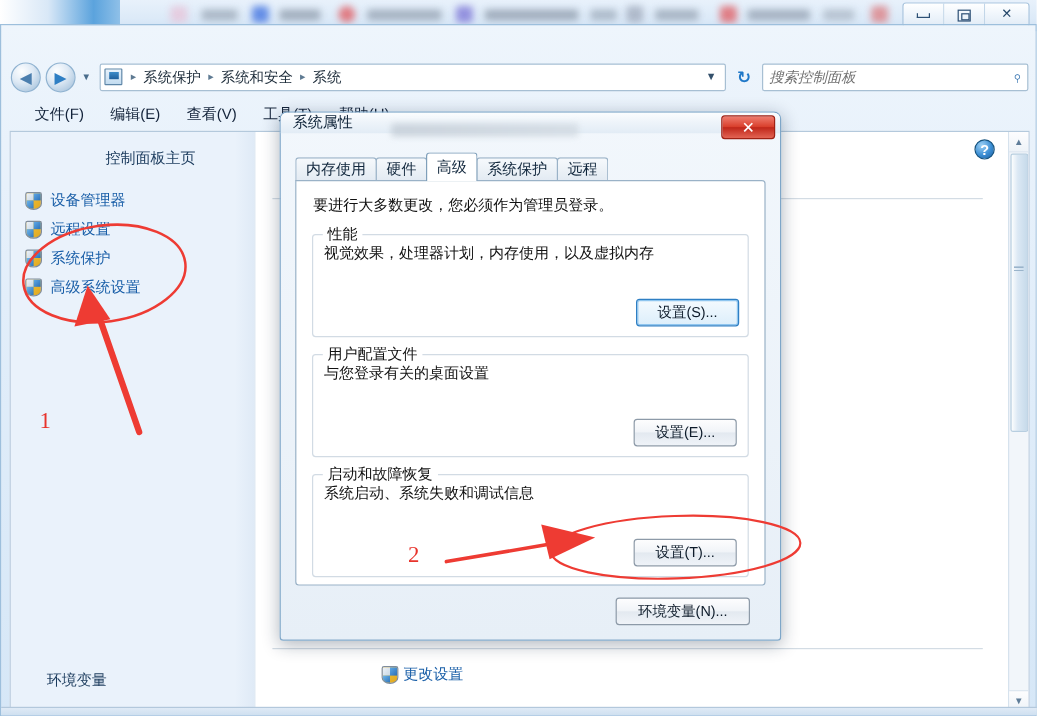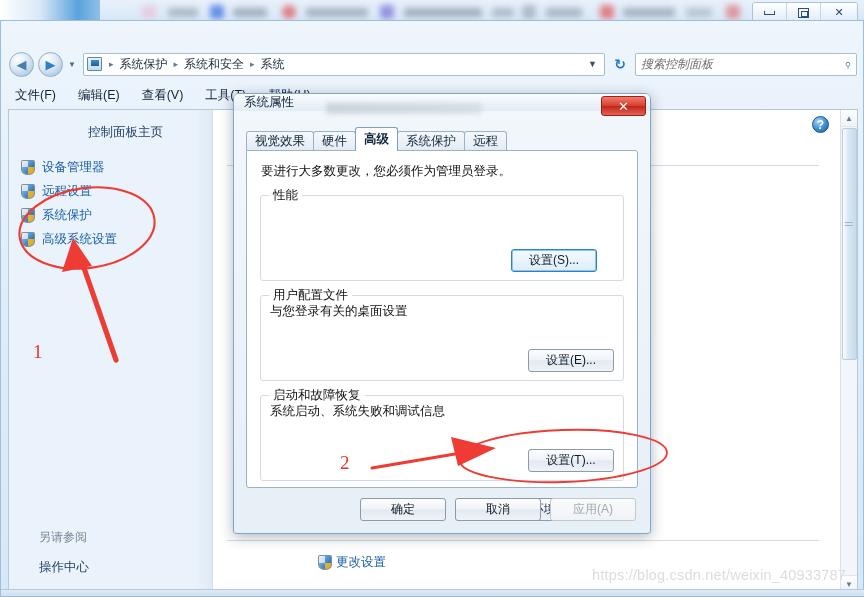--- a/index.html
+++ b/index.html
@@ -92,21 +92,21 @@
     width: 222px; height: 23px; background: #ffffff;
     border: 1px solid #a7bfd3; border-radius: 2px;
     display: flex; align-items: center; padding: 0 5px;
   }
   .searchbox .ph { flex: 1; font-size: 12px; font-style: italic; color: #6f6f6f; }
   .searchbox .mag { color: #2f6fae; font-size: 13px; transform: rotate(-45deg); }
 
   
   .menubar {
     position: absolute; left: 0; top: 62px; width: 864px; height: 24px;
-    display: flex; align-items: center; padding-left: 14px; gap: 22px;
+    display: flex; align-items: center; padding-left: 28px; gap: 22px;
     font-size: 12.5px; color: #13233a;
   }
   .menubar span { white-space: nowrap; }
 
   
   .content {
     position: absolute; left: 7px; top: 88px; width: 850px; height: 484px;
     background: #ffffff; border: 1px solid #b4c9dc;
     display: flex; overflow: hidden;
   }
@@ -231,21 +231,21 @@
   .tabstrip { position: absolute; left: 12px; top: 4px; display: flex; align-items: flex-end; height: 24px; }
   .tab {
     height: 20px; padding: 0 8px; font-size: 12.5px; color: #10263c;
     background: linear-gradient(to bottom,#f6f9fc,#e2eaf2);
     border: 1px solid #9ab2c7; border-bottom: none;
     border-radius: 3px 3px 0 0; line-height: 19px; margin-right: -1px;
   }
   .tab.active {
     height: 24px; line-height: 23px; background: #ffffff;
     border-color: #7f9fba; position: relative; z-index: 3;
-    font-weight: bold;
+    font-weight: normal;
   }
   .tabpage {
     position: absolute; left: 12px; top: 27px; right: 12px; height: 338px;
     background: #ffffff; border: 1px solid #9ab2c7; border-radius: 0 3px 3px 3px;
   }
   .note { position: absolute; left: 14px; top: 12px; font-size: 12.5px; color: #111; }
   .group {
     position: absolute; left: 13px; right: 13px;
     border: 1px solid #d2dbe4; border-radius: 3px;
   }
@@ -387,22 +387,21 @@
           <span>系统保护</span>
         </div>
         <div class="side-link">
           <span class="shield">
               <i></i>
             </span>
           <span>高级系统设置</span>
         </div>
 
         <div class="side-foot">
-          <div class="hdr">另请参阅</div>
-          <div class="lnk">操作中心</div>
+          <div class="lnk">环境变量</div>
         </div>
       </div>
 
       <div class="main-pane">
         <div class="help-icon">?</div>
         <div class="rule r1"></div>
 
         <div class="win-orb">
           <div class="orb-gloss"></div>
           <svg class="orb-flag" viewBox="0 0 82 72">
@@ -443,55 +442,51 @@
   <div class="dlg">
     <div class="dlg-title">
       <span class="t">系统属性</span>
       <span class="ghost"></span>
       <span class="dlg-close">✕</span>
     </div>
 
     <div class="dlg-body">
 
       <div class="tabstrip">
-        <span class="tab">视觉效果</span>
+        <span class="tab">内存使用</span>
         <span class="tab">硬件</span>
         <span class="tab active">高级</span>
         <span class="tab">系统保护</span>
         <span class="tab">远程</span>
       </div>
 
       <div class="tabpage">
         <div class="note">要进行大多数更改，您必须作为管理员登录。</div>
 
         <div class="group" style="top:44px; height:86px;">
           <span class="legend">性能</span>
-          <span class="btn focus" style="right:26px; bottom:8px;margin-left:40px;">设置(S)...</span>
+          <span class="desc">视觉效果，处理器计划，内存使用，以及虚拟内存</span>
+          <span class="btn focus" style="right:7px; bottom:8px;margin-left:40px;">设置(S)...</span>
         </div>
 
         <div class="group" style="top:244px; height:86px;">
           <span class="legend">启动和故障恢复</span>
           <span class="desc">系统启动、系统失败和调试信息</span>
           <span class="btn" style="right:9px; bottom:8px;">设置(T)...</span>
         </div>
 
         <div class="group" style="top:144px; height:86px;">
           <span class="legend">用户配置文件</span>
           <span class="desc">与您登录有关的桌面设置</span>
           <span class="btn" style="right:9px; bottom:8px;">设置(E)...</span>
         </div>
       </div>
 
       <span class="btn" style="right:25px; top:375px; min-width:112px;">环境变量(N)...</span>
 
-      <div class="dlg-footer">
-        <span class="btn">确定</span>
-        <span class="btn">取消</span>
-        <span class="btn disabled">应用(A)</span>
-      </div>
     </div>
   </div>
 
   <svg class="overlay" viewBox="0 0 864 597">
 
     <ellipse cx="87" cy="228" rx="68" ry="40" transform="rotate(-8 87 228)" fill="none" stroke="#ee3b33" stroke-width="2.1"></ellipse>
 
     <g>
       <path d="M116,360 L84,268" stroke="#ee3b33" stroke-width="5.2" stroke-linecap="round" fill="none"></path>
       <path d="M73,238 L62,272 L92,266 Z" fill="#ee3b33"></path>
@@ -501,14 +496,13 @@
 
     <g>
       <path d="M372,468 L455,454" stroke="#ee3b33" stroke-width="3" stroke-linecap="round" fill="none"></path>
       <path d="M496,448 L451,437 L458,466 Z" fill="#ee3b33"></path>
     </g>
   </svg>
 
   <div class="anno-num" style="left:33px; top:341px;">1</div>
   <div class="anno-num" style="left:340px; top:452px;">2</div>
 
-  <div class="watermark">https://blog.csdn.net/weixin_40933787</div>
 </div>
 
 </body></html>

